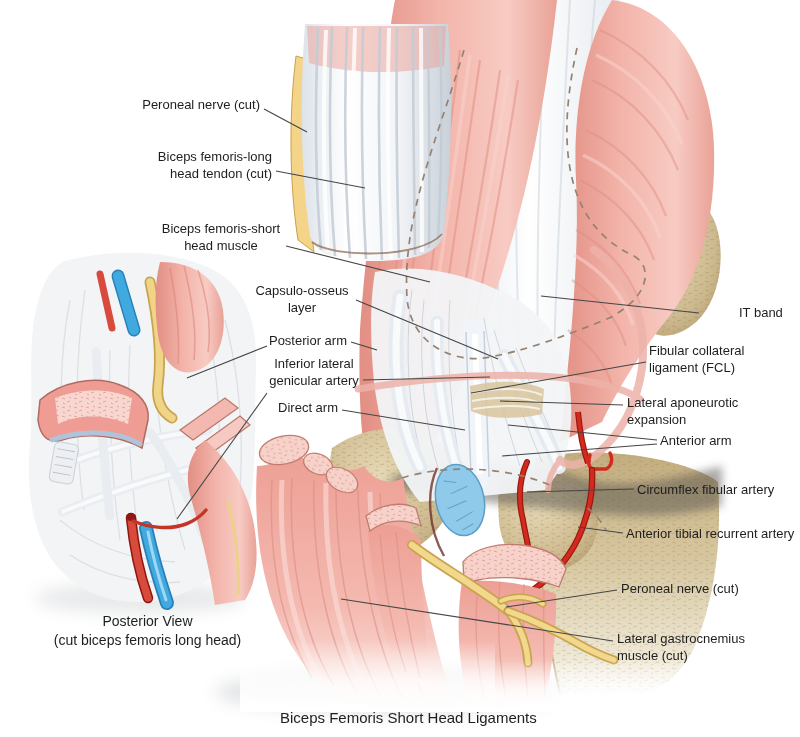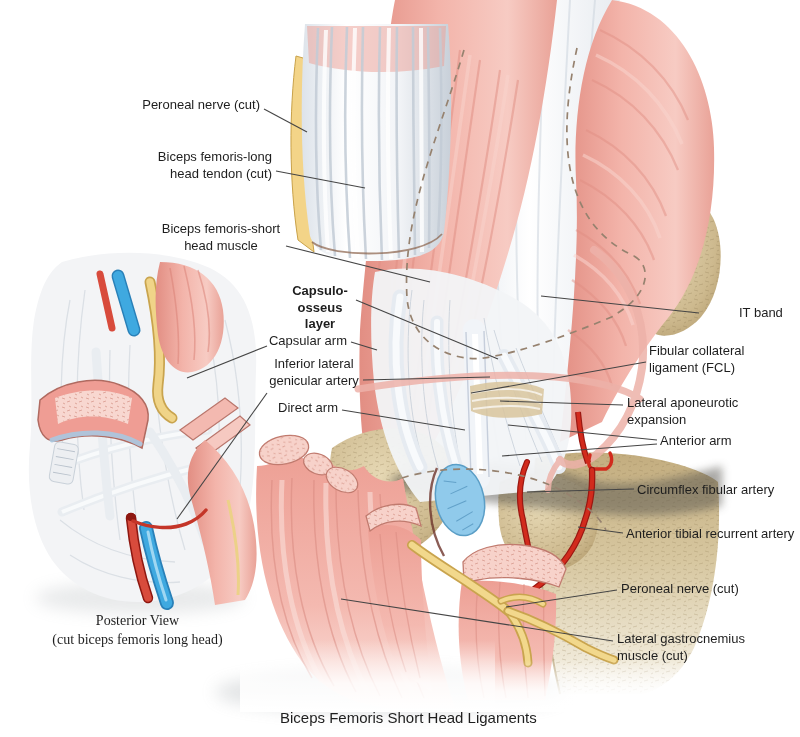--- a/index.html
+++ b/index.html
@@ -405,36 +405,36 @@
     <line x1="617" y1="590" x2="506" y2="607"></line>
     <line x1="613" y1="641" x2="341" y2="599"></line>
   </g>
 </svg>
 
 <div class="lbl ralign" style="right:540px;top:97px;">Peroneal nerve (cut)</div>
 <div class="lbl calign" style="left:160px;width:122px;top:221px;">Biceps femoris-short
 head muscle</div>
 <div class="lbl ralign" style="right:528px;top:149px;">Biceps femoris-long
 head tendon (cut)</div>
-<div class="lbl calign" style="left:272px;width:96px;top:283px;font-weight:bold;">Capsulo-osseus
+<div class="lbl calign" style="left:254px;width:96px;top:283px;">Capsulo-osseus
 layer</div>
-<div class="lbl ralign" style="right:453px;top:333px;">Capsular arm</div>
+<div class="lbl ralign" style="right:453px;top:333px;">Posterior arm</div>
 <div class="lbl calign" style="left:266px;width:96px;top:356px;">Inferior lateral
 genicular artery</div>
 <div class="lbl ralign" style="right:462px;top:400px;">Direct arm</div>
 
 <div class="lbl" style="left:703px;top:305px;margin-left:36px;">IT band</div>
 <div class="lbl" style="left:649px;top:343px;">Fibular collateral
 ligament (FCL)</div>
 <div class="lbl" style="left:627px;top:395px;">Lateral aponeurotic
 expansion</div>
 <div class="lbl" style="left:660px;top:433px;">Anterior arm</div>
 <div class="lbl" style="left:637px;top:482px;">Circumflex fibular artery</div>
 <div class="lbl" style="left:626px;top:526px;">Anterior tibial recurrent artery</div>
 <div class="lbl" style="left:621px;top:581px;">Peroneal nerve (cut)</div>
 <div class="lbl" style="left:617px;top:631px;">Lateral gastrocnemius
 muscle (cut)</div>
 
-<div class="caption" style="left:15px;width:245px;top:612px;font-family:Liberation Serif, serif;">Posterior View
+<div class="caption" style="left:25px;width:245px;top:612px;">Posterior View
 (cut biceps femoris long head)</div>
 <div class="title" style="left:280px;width:400px;top:709px;">Biceps Femoris Short Head Ligaments</div>
 
 </div>
 
 </body></html>

